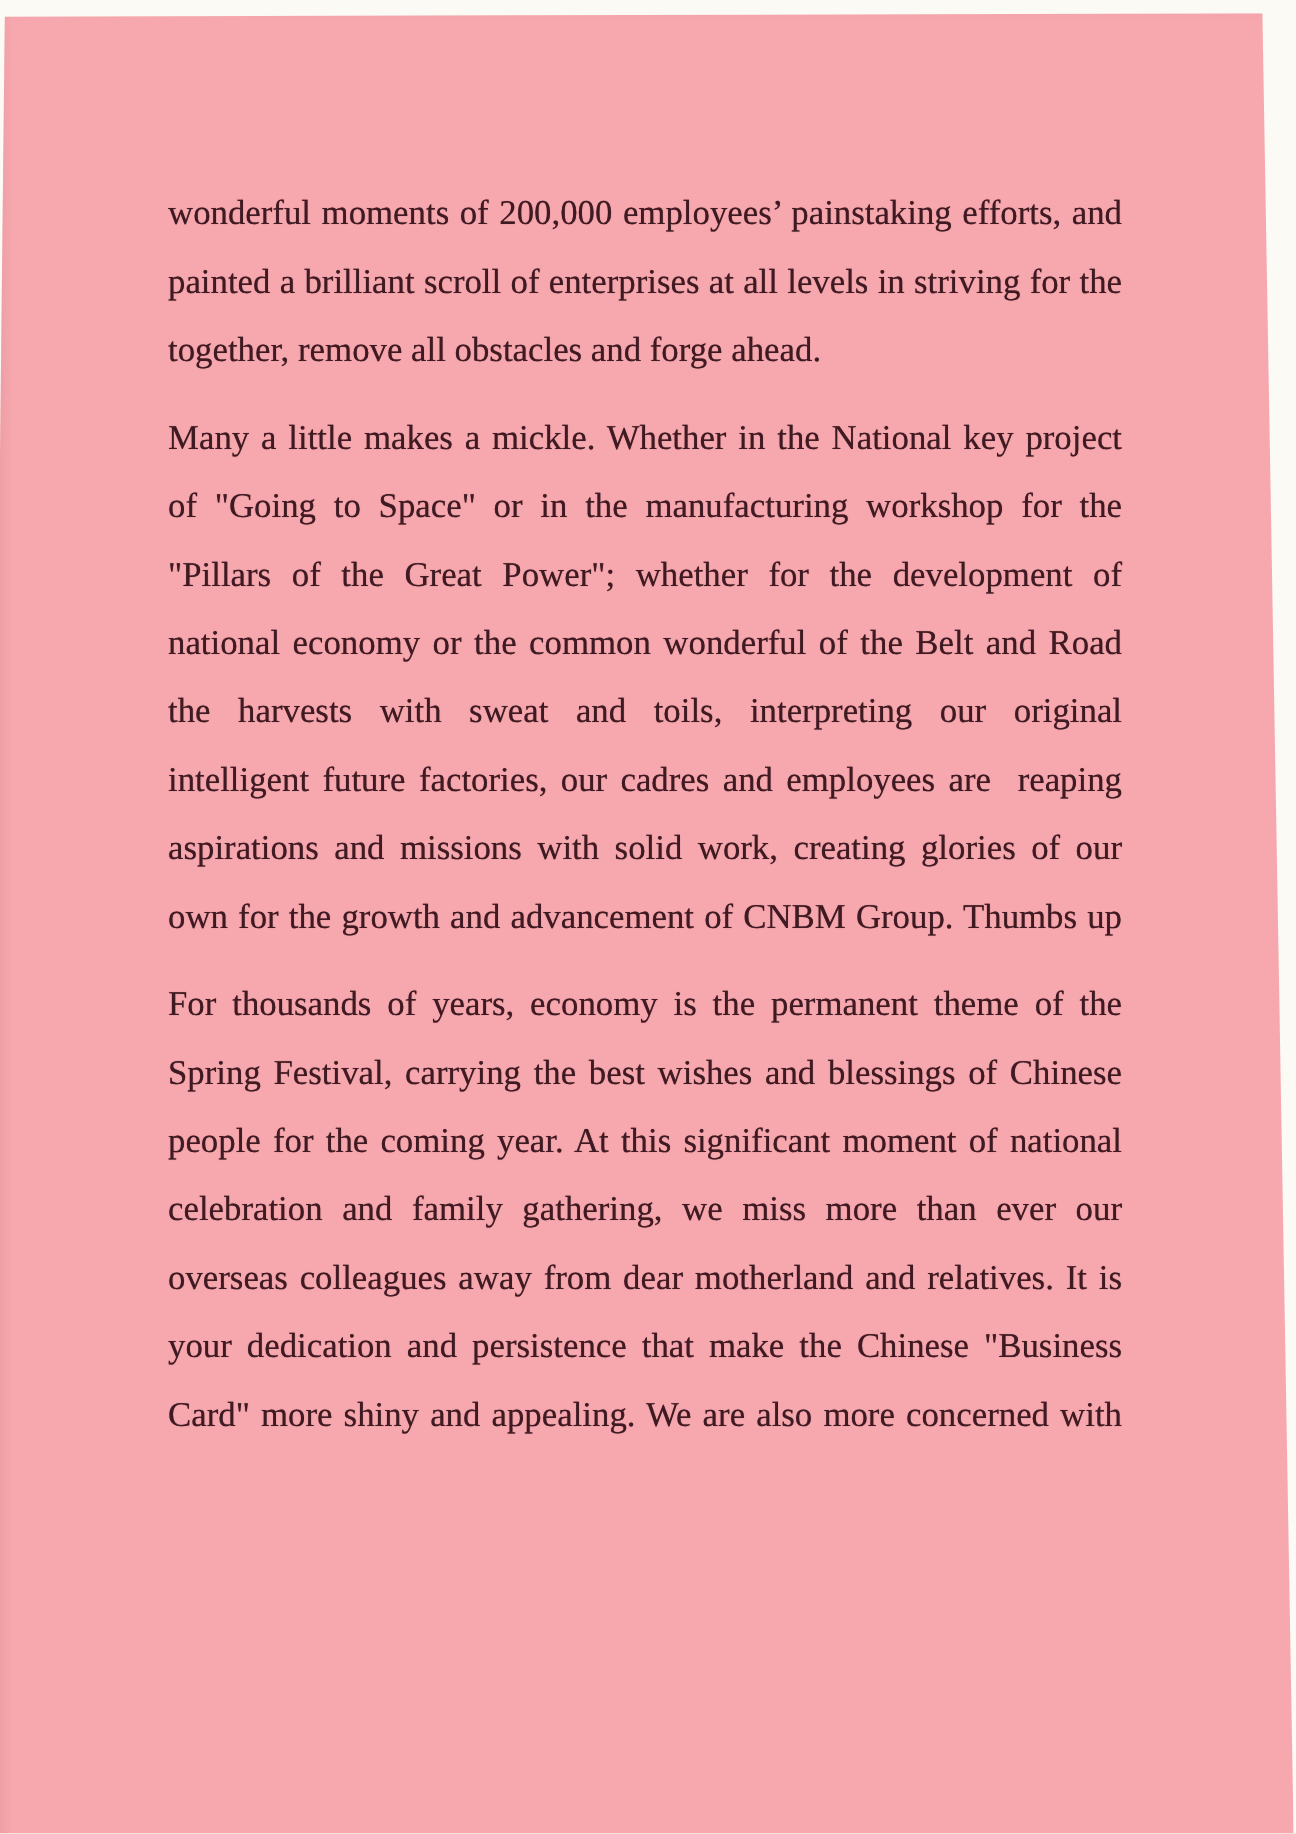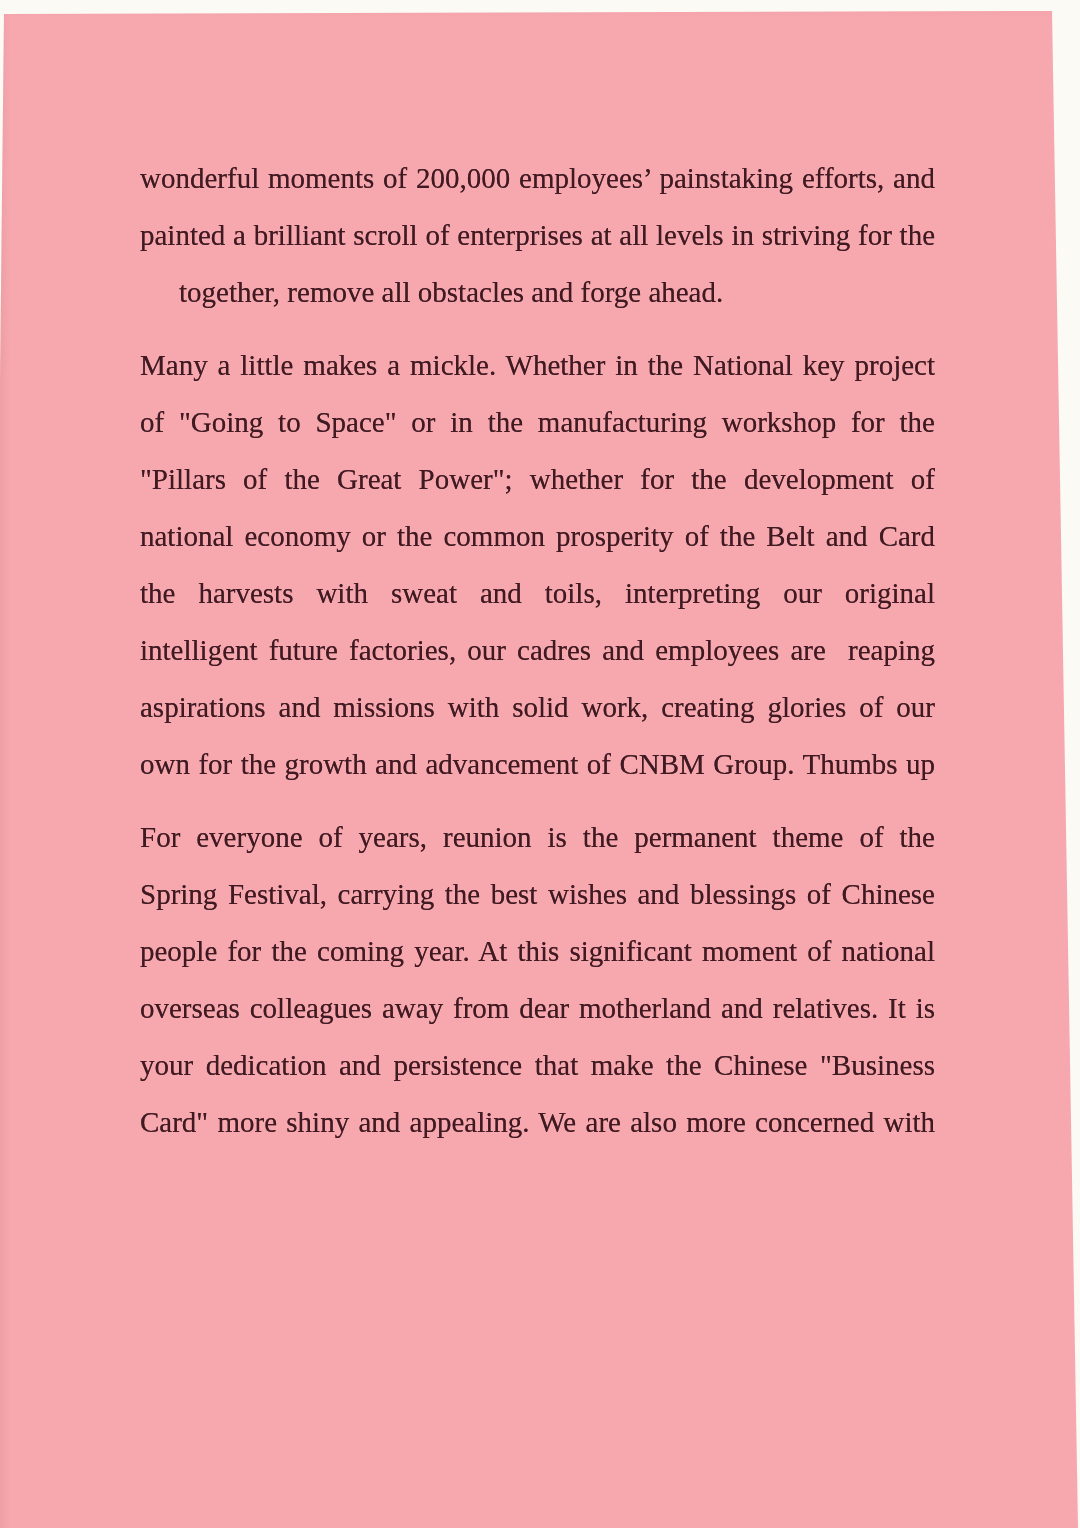--- a/index.html
+++ b/index.html
@@ -41,47 +41,47 @@
   }
   .paragraph + .paragraph {
     margin-top: 16px;
   }
   .line {
     text-align: justify;
     text-align-last: justify;
   }
   .line-last {
     text-align-last: left;
-    margin-left: 39px;
   }
 </style>
 </head>
 <body style="--paper: #f6a8ae; --scanbg: #fbfaf4; --ink: #401a22;">
 
 <div class="scan-background">
   <div class="paper-page">
     <div class="letter-text" id="letter-text">
         <div class="paragraph">
           <div class="line">wonderful moments of 200,000 employees’ painstaking efforts, and</div>
           <div class="line">painted a brilliant scroll of enterprises at all levels in striving for the</div>
           <div class="line line-last">together, remove all obstacles and forge ahead.</div>
         </div>
         <div class="paragraph">
           <div class="line">Many a little makes a mickle. Whether in the National key project</div>
           <div class="line">of "Going to Space" or in the manufacturing workshop for the</div>
           <div class="line">"Pillars of the Great Power"; whether for the development of</div>
-          <div class="line">national economy or the common prosperity of the Belt and Card</div>
+          <div class="line">national economy or the common wonderful of the Belt and Road</div>
           <div class="line">the harvests with sweat and toils, interpreting our original</div>
           <div class="line">intelligent future factories, our cadres and employees are&nbsp; reaping</div>
           <div class="line">aspirations and missions with solid work, creating glories of our</div>
           <div class="line">own for the growth and advancement of CNBM Group. Thumbs up</div>
         </div>
         <div class="paragraph">
-          <div class="line">For everyone of years, reunion is the permanent theme of the</div>
+          <div class="line">For thousands of years, economy is the permanent theme of the</div>
           <div class="line">Spring Festival, carrying the best wishes and blessings of Chinese</div>
           <div class="line">people for the coming year. At this significant moment of national</div>
+          <div class="line">celebration and family gathering, we miss more than ever our</div>
           <div class="line">overseas colleagues away from dear motherland and relatives. It is</div>
           <div class="line">your dedication and persistence that make the Chinese "Business</div>
           <div class="line">Card" more shiny and appealing. We are also more concerned with</div>
         </div>
       </div>
   </div>
 </div>
 
 </body></html>

